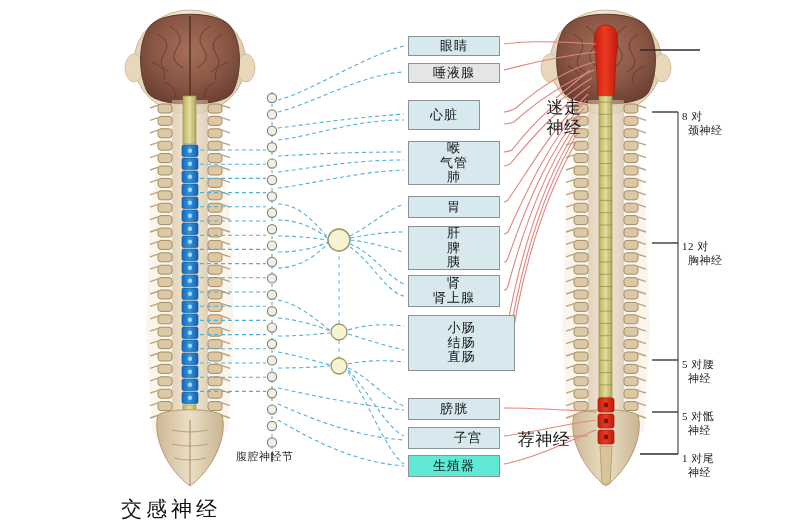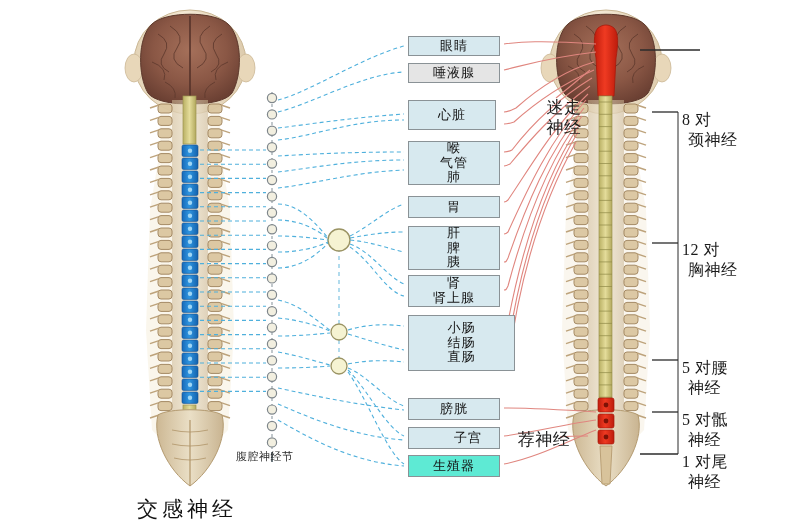--- a/index.html
+++ b/index.html
@@ -5,21 +5,21 @@
   html,body{margin:0;padding:0;background:#ffffff;}
   body{width:802px;height:529px;position:relative;overflow:hidden;
        font-family:"Liberation Serif","DejaVu Serif",serif;color:#1a1a1a;}
   #stage{position:absolute;left:0;top:0;width:802px;height:529px;}
   svg.layer{position:absolute;left:0;top:0;width:802px;height:529px;}
   .organ-box{position:absolute;box-sizing:border-box;
     background:#d7e9ef;border:1px solid #8a9296;
     display:flex;flex-direction:column;align-items:center;justify-content:center;
     font-size:13px;line-height:1.12;letter-spacing:1px;color:#121212;}
   .organ-box span{display:block;white-space:nowrap;}
-  .side-label{position:absolute;font-size:16px;line-height:1.25;color:#1b1b1b;
+  .side-label{position:absolute;font-size:11px;line-height:1.25;color:#1b1b1b;
     letter-spacing:.5px;white-space:nowrap;}
   .fig-title{position:absolute;font-size:21px;letter-spacing:4px;color:#111;}
   .inline-label{position:absolute;font-size:17px;line-height:1.2;color:#1b1b1b;
     letter-spacing:.5px;text-align:center;}
   .caption-small{position:absolute;font-size:11px;color:#2a2a2a;letter-spacing:.5px;white-space:nowrap;}
 </style>
 </head>
 <body>
 
 <div id="stage">
@@ -558,21 +558,21 @@
     </g>
   </svg>
 
   <div id="organ-boxes">
       <div class="organ-box" style="left: 408px; top: 36px; width: 92px; height: 20px; background: rgb(215, 233, 239); border-color: rgb(138, 146, 150);">
         <span>眼睛</span>
       </div>
       <div class="organ-box" style="left: 408px; top: 63px; width: 92px; height: 20px; background: #e5e5e5; border-color: rgb(138, 146, 150);">
         <span>唾液腺</span>
       </div>
-      <div class="organ-box" style="left: 408px; top: 100px; width: 88px; height: 30px; background: rgb(215, 233, 239); border-color: rgb(138, 146, 150);">
+      <div class="organ-box" style="left: 408px; top: 100px; width: 72px; height: 30px; background: rgb(215, 233, 239); border-color: rgb(138, 146, 150);">
         <span>心脏</span>
       </div>
       <div class="organ-box" style="left: 408px; top: 141px; width: 92px; height: 44px; background: rgb(215, 233, 239); border-color: rgb(138, 146, 150);">
         <span>喉</span>
         <span>气管</span>
         <span>肺</span>
       </div>
       <div class="organ-box" style="left: 408px; top: 196px; width: 92px; height: 22px; background: rgb(215, 233, 239); border-color: rgb(138, 146, 150);">
         <span>胃</span>
       </div>
@@ -626,15 +626,15 @@
 
   <div class="inline-label" style="left:541px;top:98px;width:46px;">
     <div>迷走</div>
     <div>神经</div>
   </div>
 
   <div class="inline-label" style="left:516px;top:430px;width:56px;">荐神经</div>
 
   <div class="caption-small" style="left:236px;top:449px;">腹腔神经节</div>
 
-  <div class="fig-title" style="left:137px;top:495px;">交感神经</div>
+  <div class="fig-title" style="left:121px;top:495px;">交感神经</div>
 
 </div>
 
 </body></html>

